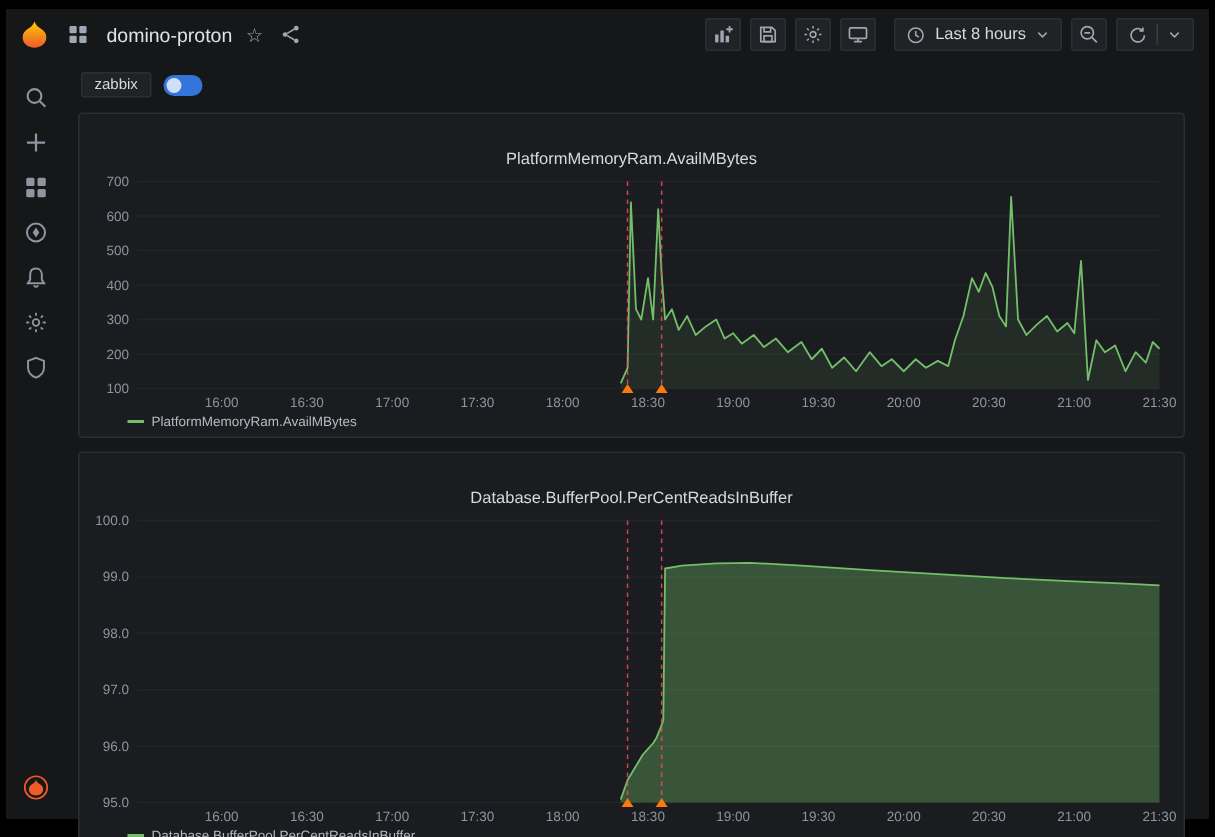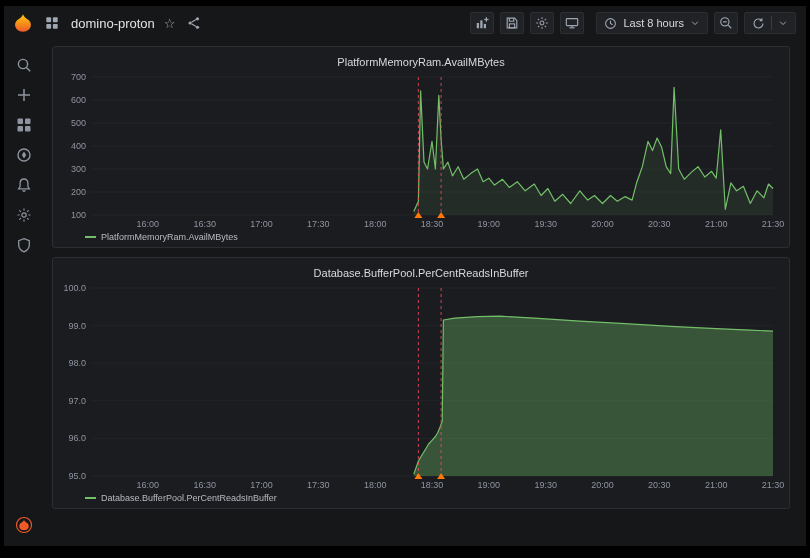--- a/index.html
+++ b/index.html
@@ -17,21 +17,21 @@
   .vdiv{width:1px;height:14px;background:#3a3d44}
   .bodyrow{flex:1;display:flex;min-height:0}
   .sidebar{width:40px;flex:0 0 40px;display:flex;flex-direction:column;align-items:center;padding-top:16px;gap:12px}
   .side-icon{width:18px;height:18px;display:flex;align-items:center;justify-content:center;cursor:pointer}
   .side-bottom{margin-top:auto;padding-bottom:12px}
   .main{flex:1;padding:6px 16px 0 8px;min-width:0}
   .submenu{display:flex;align-items:center;gap:8px;margin:2px 0 10px 2px}
   .var-label{font-size:10px;color:#d8d9da;background:#202226;border:1px solid #2c2e33;border-radius:2px;padding:2px 8px}
   .toggle{width:26px;height:14px;border-radius:8px;background:#3274d9;position:relative;cursor:pointer;display:inline-block}
   .toggle .knob{position:absolute;left:2px;top:2px;width:10px;height:10px;border-radius:50%;background:#cfe0f7}
-  .panel{background:#1b1c20;border:1px solid #2c2e33;border-radius:3px;padding:6px 6px 2px;margin-bottom:9px}
+  .panel{background:#1b1c20;border:1px solid #2c2e33;border-radius:3px;padding:21px 6px 2px;margin-bottom:9px}
   .panel-title{text-align:center;font-size:11px;font-weight:500;color:#d8d9da;height:18px;line-height:18px;cursor:pointer}
   svg.chart{display:block;overflow:visible}
   svg text{font-family:"Liberation Sans",sans-serif}
   .legend{display:flex;align-items:center;gap:5px;font-size:9px;color:#b6bac0;padding:1px 0 3px 26px}
   .lgmark{display:inline-block;width:11px;height:2px;background:#73bf69}
   .lgname{cursor:pointer}
 </style>
 </head>
 <body>
 
@@ -177,20 +177,26 @@
       </div>
       <div class="side-icon side-bottom">
         <svg width="18" height="18" viewBox="0 0 24 24">
             <circle cx="12" cy="12" r="10" fill="none" stroke="#f05a28" stroke-width="1.5"></circle>
             <path d="M12 5c-.7 1.9-1.8 2.9-3.3 3.8C6.8 9.9 5.6 11.4 5.6 13.5c0 3.2 2.8 5.5 6.4 5.5s6.4-2.3 6.4-5.5c0-2.1-1.2-3.6-3.1-4.7C13.8 7.9 12.7 6.9 12 5z" fill="#f05a28"></path>
           </svg>
       </div>
     </nav>
 
     <main class="main">
+      <div class="submenu">
+        <span class="var-label">zabbix</span>
+        <span class="toggle">
+            <span class="knob"></span>
+          </span>
+      </div>
 
       <section class="panel">
         <div class="panel-title">PlatformMemoryRam.AvailMBytes</div>
         <svg class="chart" width="722" height="160">
             <line x1="32" x2="714" y1="144" y2="144" stroke="#222427" stroke-width="1"></line>
             <text x="27" y="147" fill="#8e94a0" font-size="9" text-anchor="end">100</text>
             <line x1="32" x2="714" y1="121" y2="121" stroke="#222427" stroke-width="1"></line>
             <text x="27" y="124" fill="#8e94a0" font-size="9" text-anchor="end">200</text>
             <line x1="32" x2="714" y1="98" y2="98" stroke="#222427" stroke-width="1"></line>
             <text x="27" y="101" fill="#8e94a0" font-size="9" text-anchor="end">300</text>

